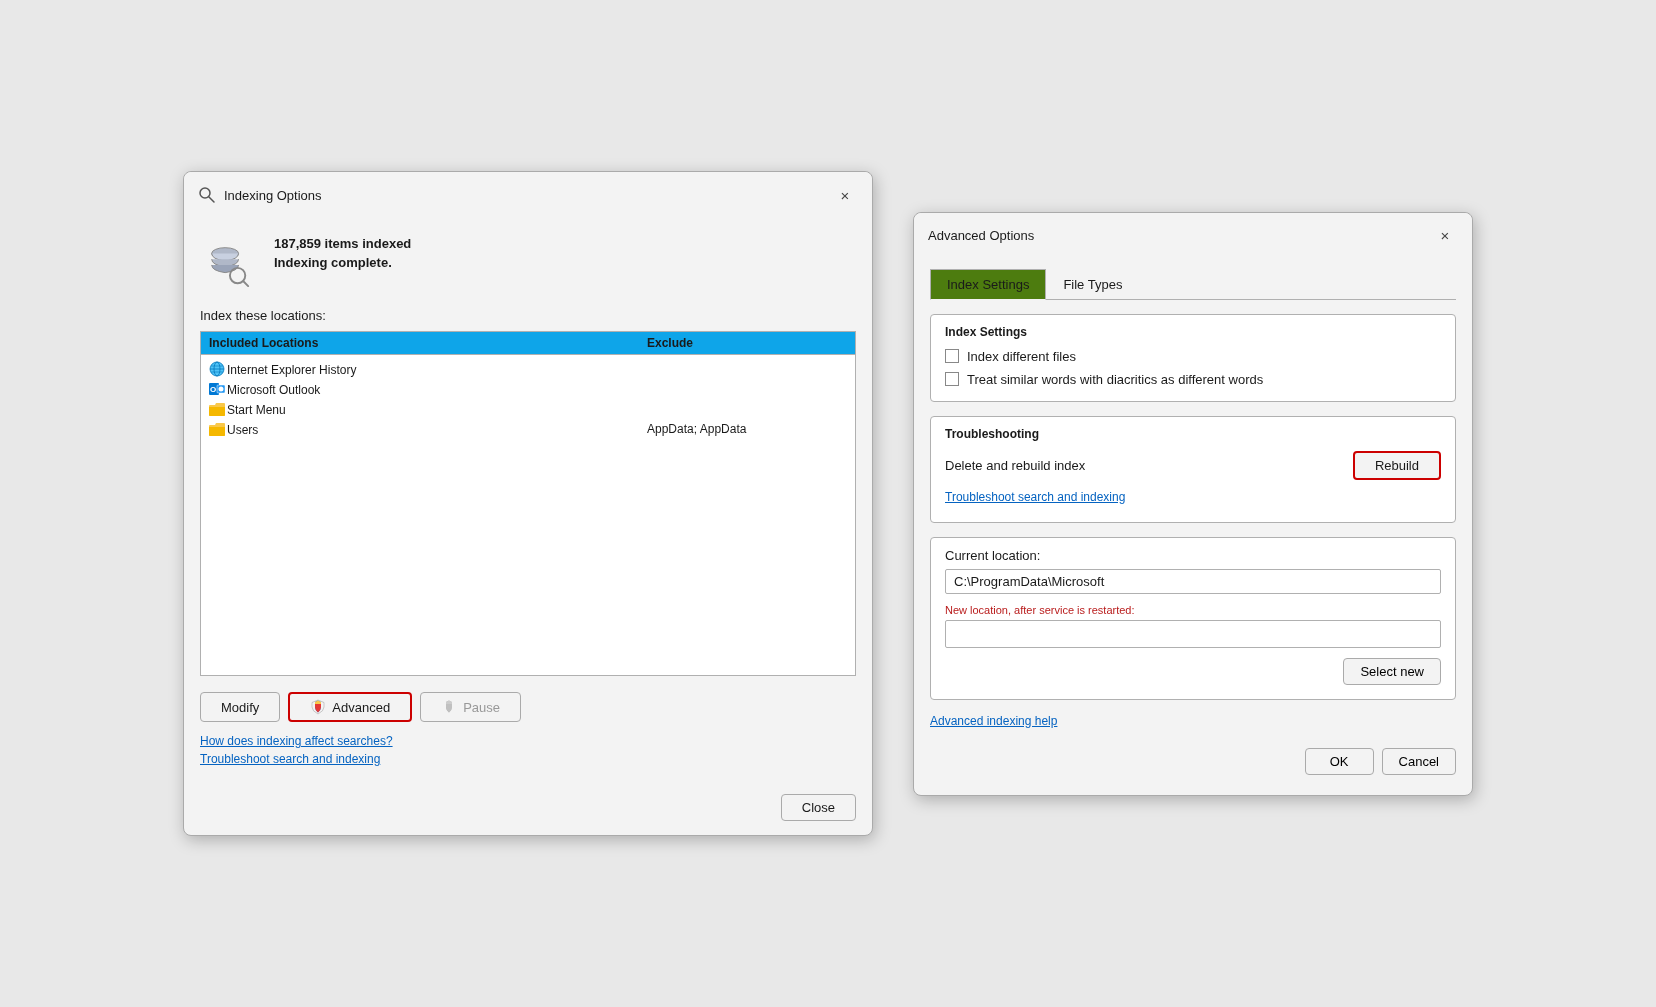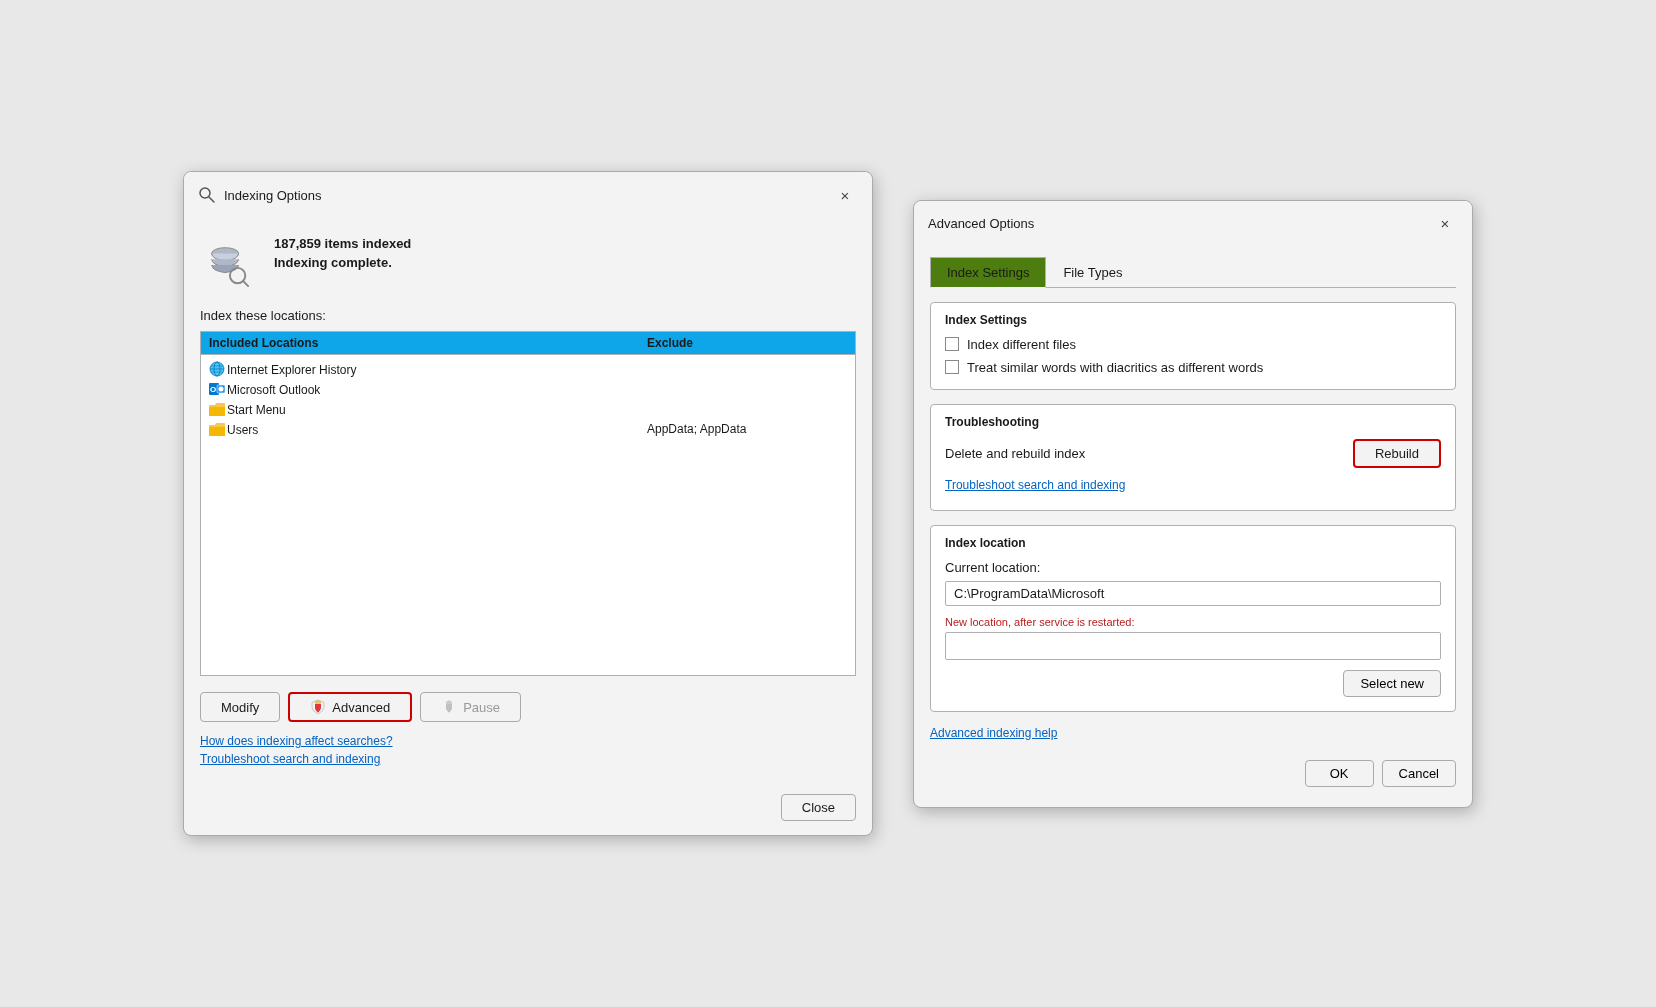--- a/index.html
+++ b/index.html
@@ -563,21 +563,20 @@
     <div class="section-group">
       <div class="section-group-title">Troubleshooting</div>
       <div class="troubleshoot-section">
         <span class="troubleshoot-label">Delete and rebuild index</span>
         <button class="btn-rebuild">Rebuild</button>
       </div>
       <a class="link">Troubleshoot search and indexing</a>
     </div>
 
     <div class="index-location-section">
-      <div class="section-group-title">Index location</div>
       <div class="location-sublabel">Current location:</div>
       <div class="location-input">C:\ProgramData\Microsoft</div>
       <div class="location-new-label">New location, after service is restarted:</div>
       <div class="location-input-empty"></div>
       <div class="select-new-row">
         <button class="btn-select-new">Select new</button>
       </div>
     </div>
 
     <div class="advanced-footer-link">

